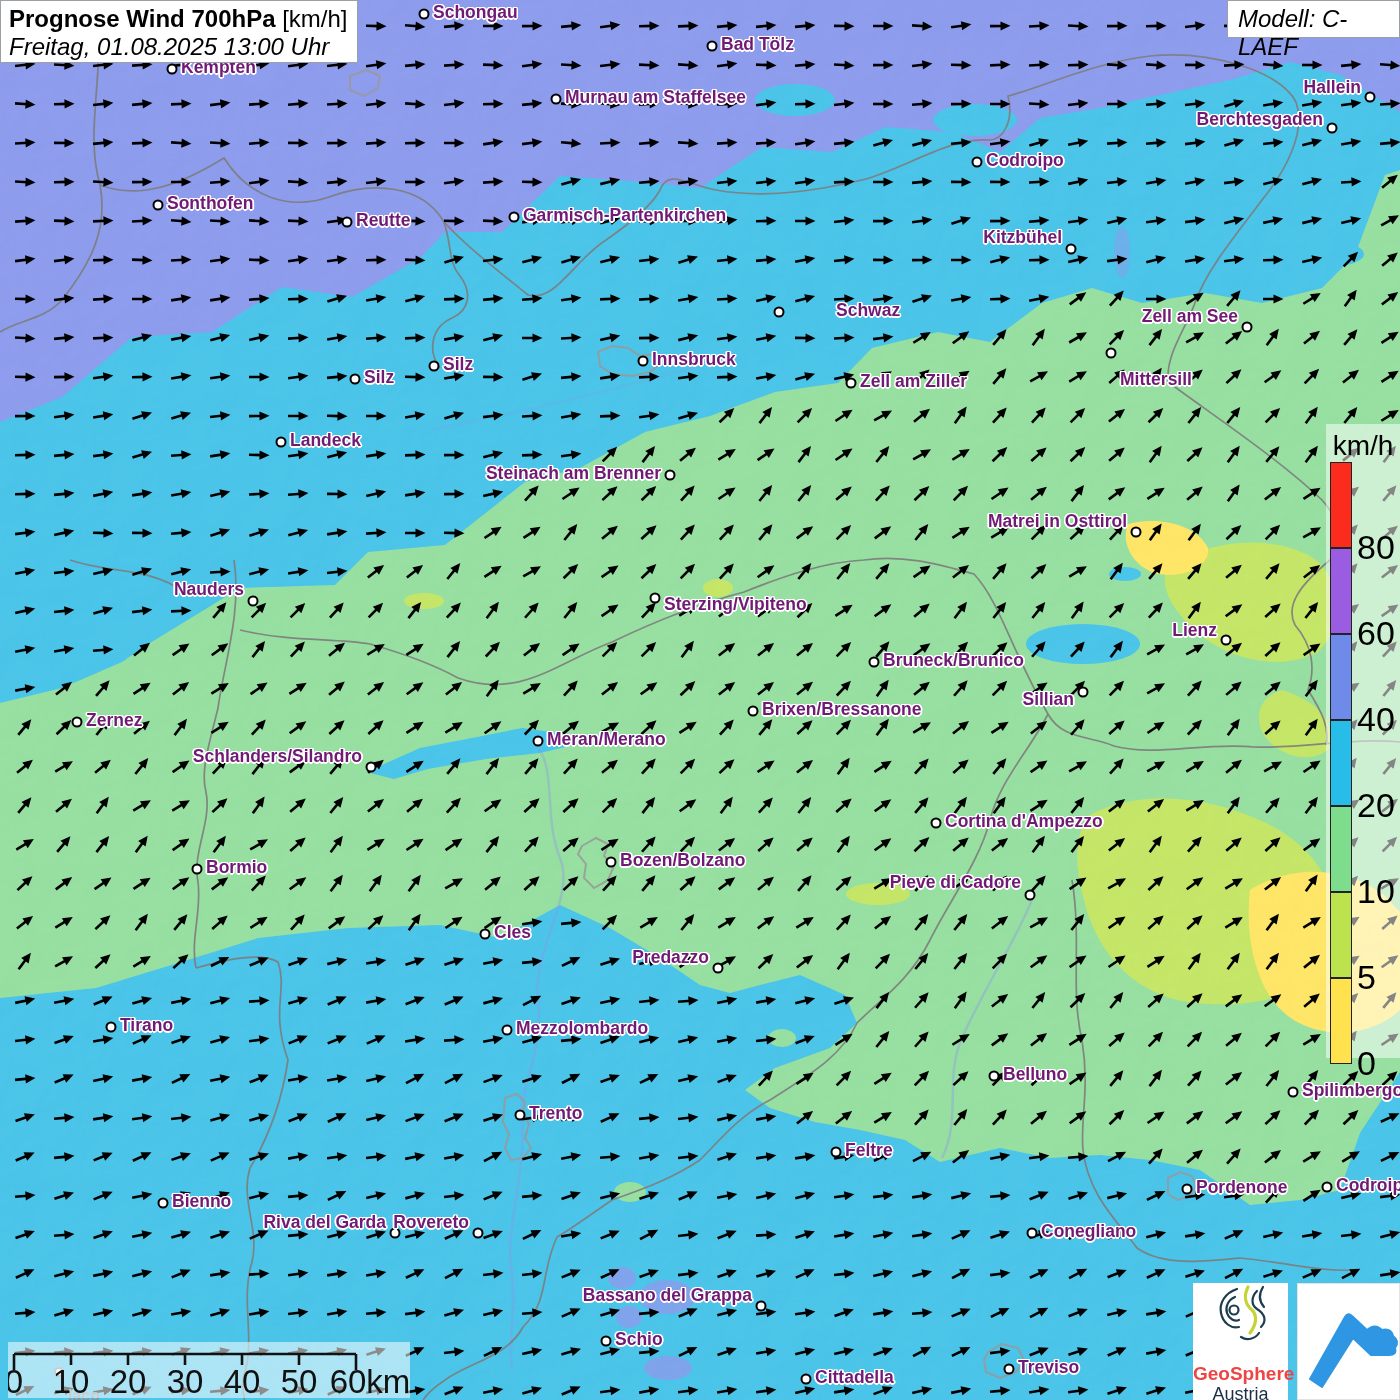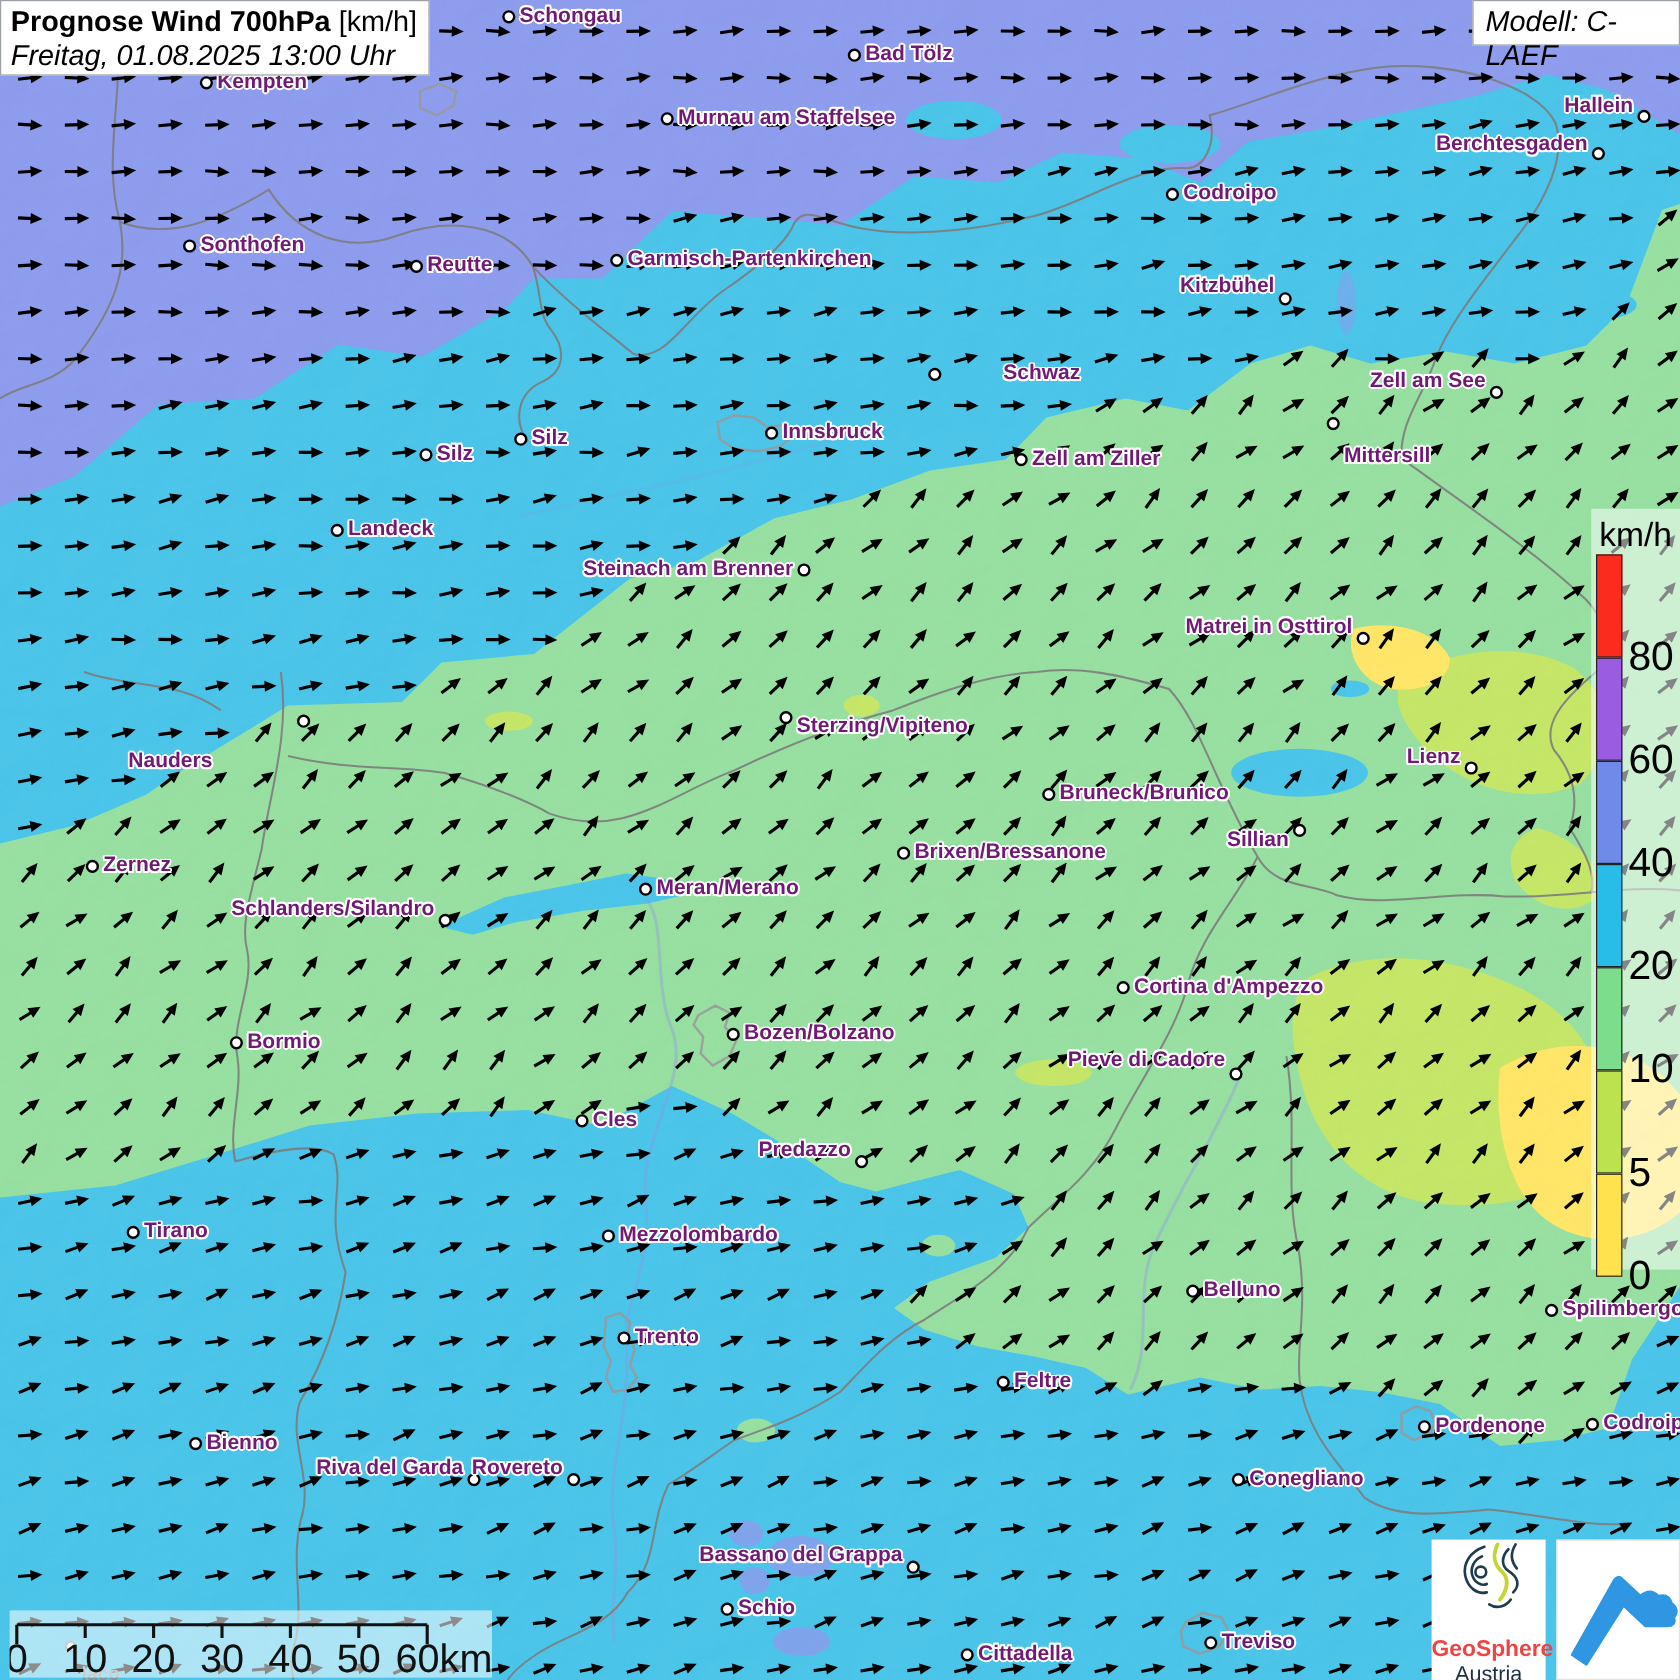--- a/index.html
+++ b/index.html
@@ -1457,21 +1457,21 @@
       <span class="clabel" style="top: 366px; transform: translateY(-56%); left: 443px;">Silz</span>
       <span class="dot" style="left: 851px; top: 383px;"></span>
       <span class="clabel" style="top: 383px; transform: translateY(-56%); left: 860px;">Zell am Ziller</span>
       <span class="dot" style="left: 281px; top: 442px;"></span>
       <span class="clabel" style="top: 442px; transform: translateY(-56%); left: 290px;">Landeck</span>
       <span class="dot" style="left: 670px; top: 475px;"></span>
       <span class="clabel" style="top: 475px; transform: translateY(-56%); right: 739px;">Steinach am Brenner</span>
       <span class="dot" style="left: 1136px; top: 532px;"></span>
       <span class="clabel" style="top: 523px; transform: translateY(-56%); right: 273px;">Matrei in Osttirol</span>
       <span class="dot" style="left: 253px; top: 601px;"></span>
-      <span class="clabel" style="top: 591px; transform: translateY(-56%); right: 1223px; margin-top: 44px;">Nauders</span>
+      <span class="clabel" style="top: 591px; transform: translateY(-56%); right: 1156px;">Nauders</span>
       <span class="dot" style="left: 655px; top: 598px;"></span>
       <span class="clabel" style="top: 606px; transform: translateY(-56%); left: 664px;">Sterzing/Vipiteno</span>
       <span class="dot" style="left: 1226px; top: 640px;"></span>
       <span class="clabel" style="top: 632px; transform: translateY(-56%); right: 183px;">Lienz</span>
       <span class="dot" style="left: 874px; top: 662px;"></span>
       <span class="clabel" style="top: 662px; transform: translateY(-56%); left: 883px;">Bruneck/Brunico</span>
       <span class="dot" style="left: 1083px; top: 692px;"></span>
       <span class="clabel" style="top: 701px; transform: translateY(-56%); right: 326px;">Sillian</span>
       <span class="dot" style="left: 753px; top: 711px;"></span>
       <span class="clabel" style="top: 711px; transform: translateY(-56%); left: 762px;">Brixen/Bressanone</span>

